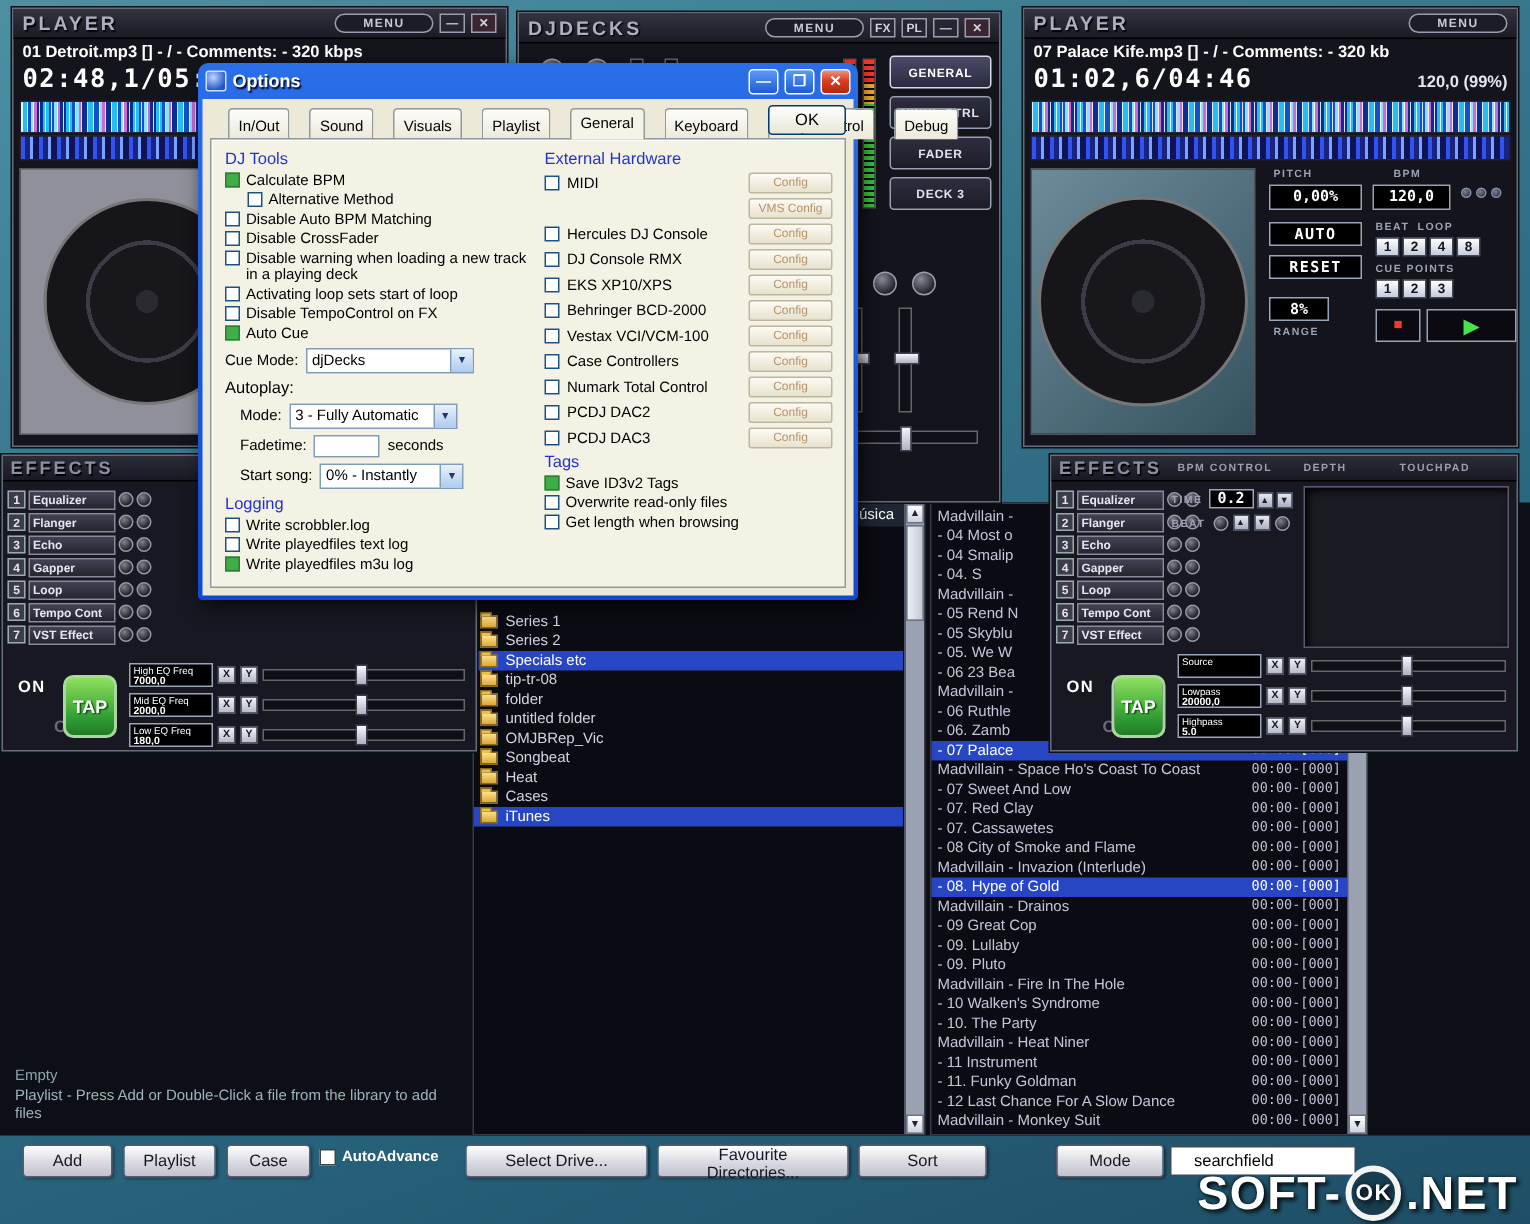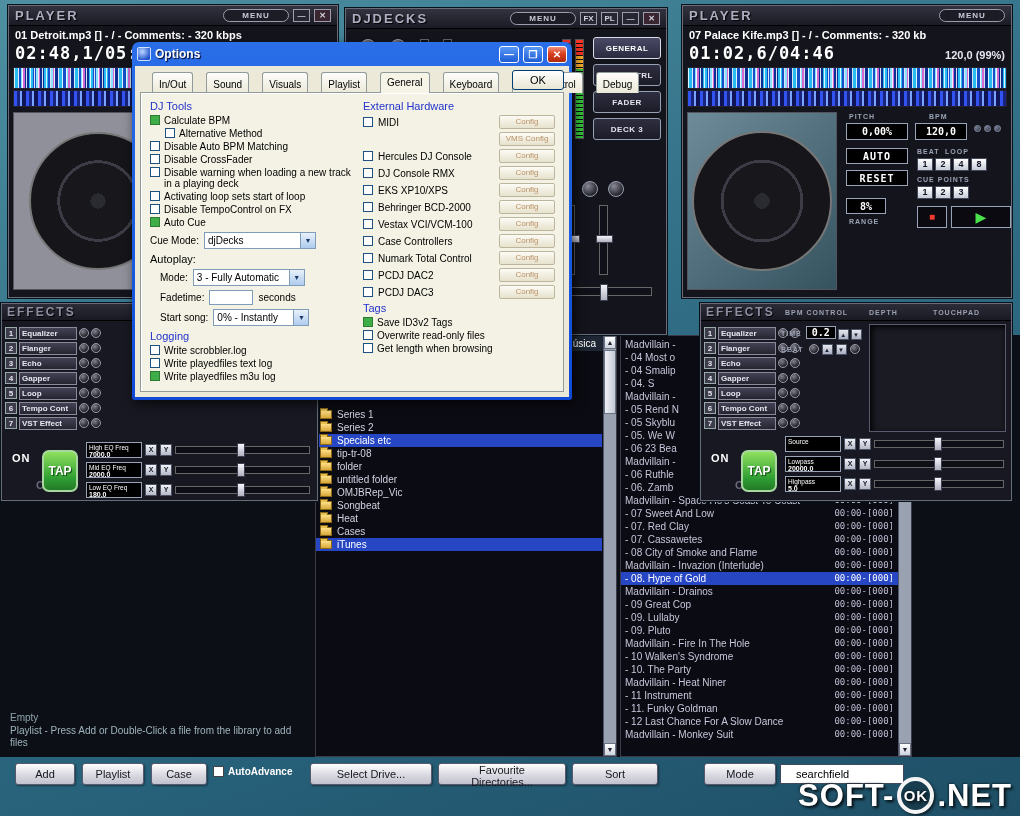--- a/index.html
+++ b/index.html
@@ -446,20 +446,24 @@
         <span class="track-time">00:00-[000]</span>
       </div>
         <div class="track-row">
         <span class="track-title">- 06 Ruthle</span>
         <span class="track-time">00:00-[000]</span>
       </div>
         <div class="track-row">
         <span class="track-title">- 06. Zamb</span>
         <span class="track-time">00:00-[000]</span>
       </div>
+        <div class="track-row selected">
+        <span class="track-title">- 07 Palace</span>
+        <span class="track-time">00:00-[000]</span>
+      </div>
         <div class="track-row">
         <span class="track-title">Madvillain - Space Ho's Coast To Coast</span>
         <span class="track-time">00:00-[000]</span>
       </div>
         <div class="track-row">
         <span class="track-title">- 07 Sweet And Low</span>
         <span class="track-time">00:00-[000]</span>
       </div>
         <div class="track-row">
         <span class="track-title">- 07. Red Clay</span>

